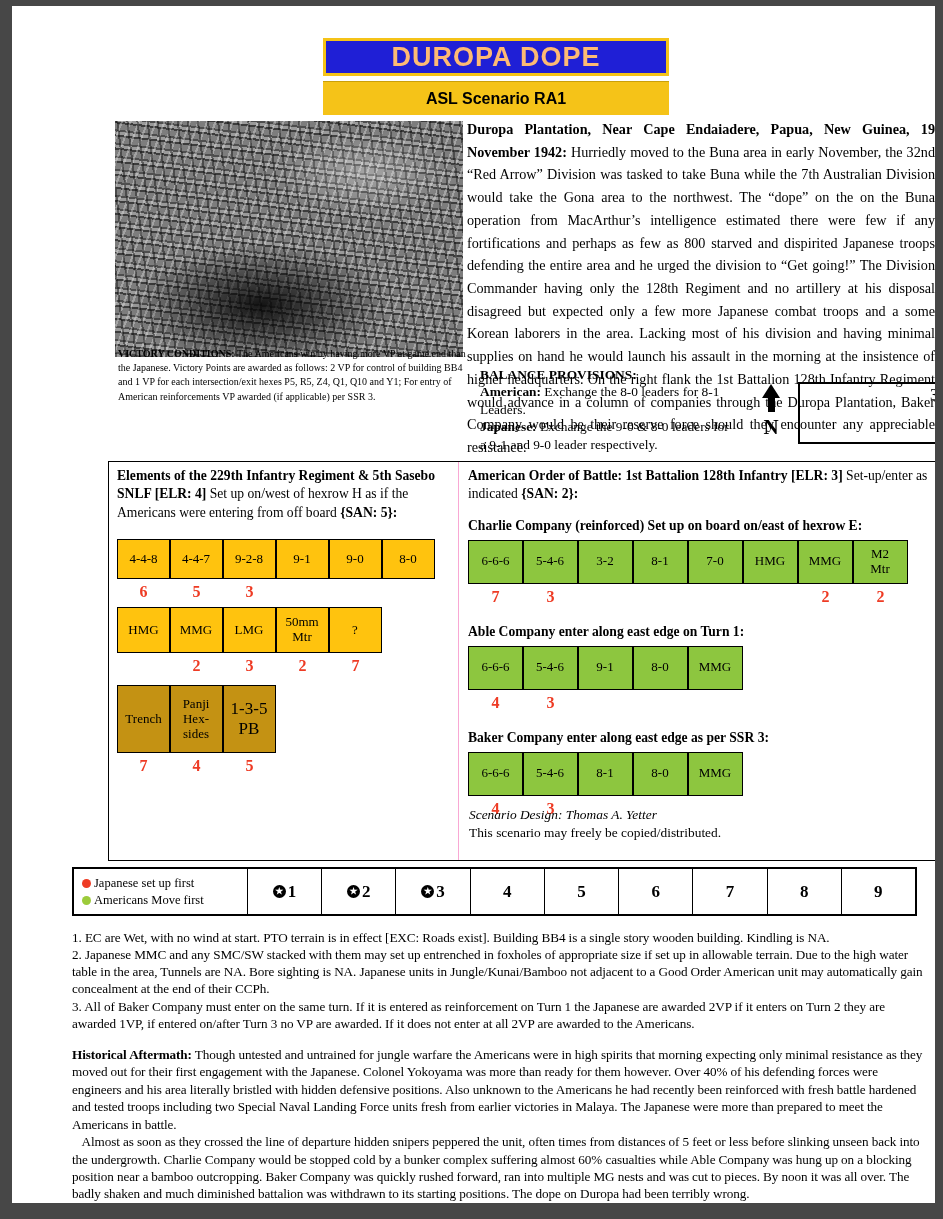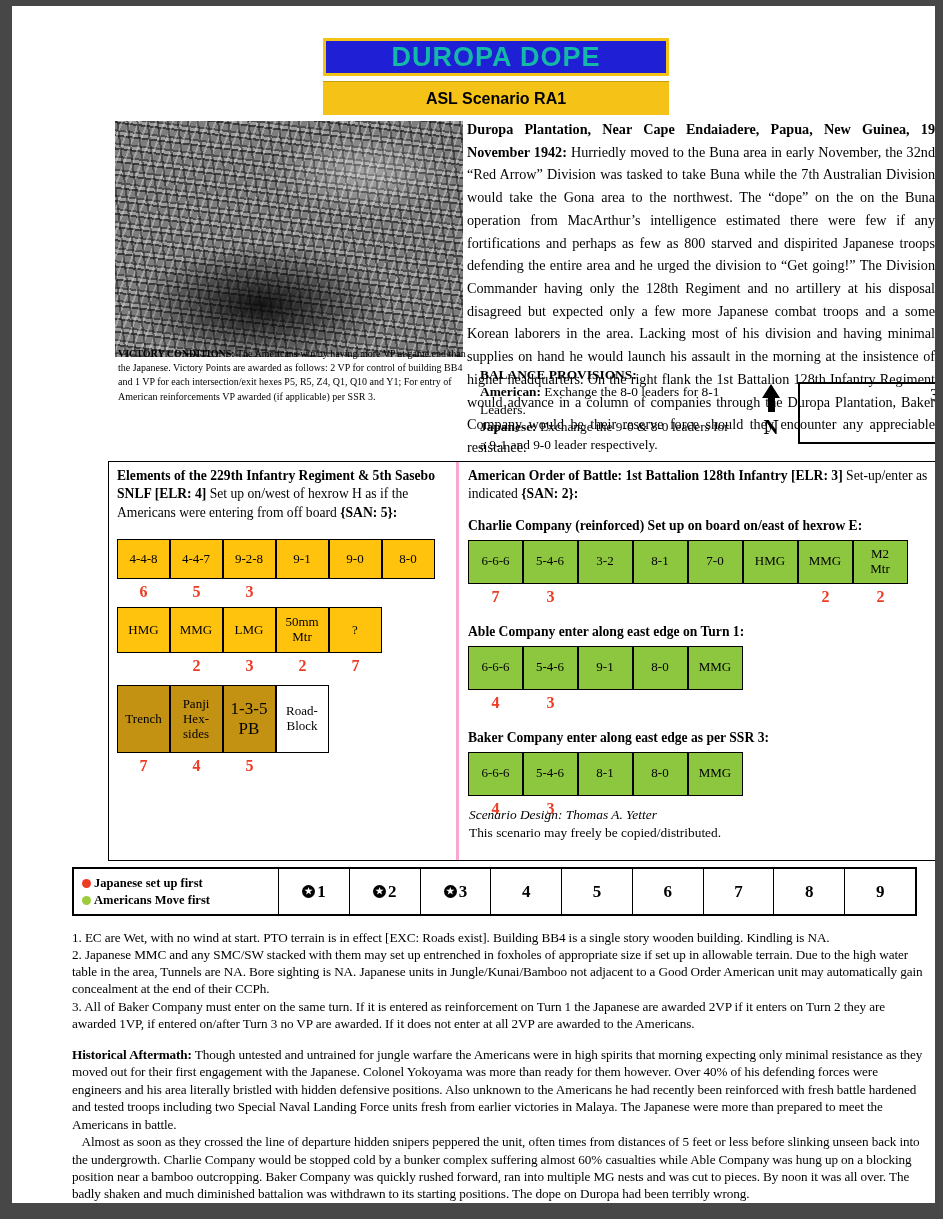--- a/index.html
+++ b/index.html
@@ -8,21 +8,21 @@
     background:#ffffff; box-sizing:border-box;
     border-top:6px solid #474747; border-left:12px solid #474747;
     border-right:8px solid #474747; border-bottom:16px solid #474747;
     font-family:"Liberation Serif", serif; color:#000; overflow:hidden;
   }
   
   .banner-blue{
     position:absolute; left:311px; top:32px; width:340px; height:32px;
     background:#1f1fd6; border:3px solid #f5c318;
     display:flex; align-items:center; justify-content:center;
-    color:#14b8a6; font-family:"Liberation Sans", sans-serif;
+    color:#fdba74; font-family:"Liberation Sans", sans-serif;
     font-weight:bold; font-size:27px; letter-spacing:1px;
   }
   .banner-gold{
     position:absolute; left:311px; top:75px; width:346px; height:33px;
     background:#f5c318; border-top:1px solid #caa00a;
     display:flex; align-items:center; justify-content:center;
     color:#000; font-family:"Liberation Sans", sans-serif;
     font-weight:bold; font-size:16px;
   }
   
@@ -59,21 +59,21 @@
   .board-box{
     position:absolute; left:786px; top:376px; width:156px; height:62px;
     border:2px solid #000; box-sizing:border-box;
   }
   .board-box .num{position:absolute; right:6px; top:2px; font-size:16px;}
   
   .ob-wrap{
     position:absolute; left:96px; top:455px; width:834px; height:400px;
     border:1px solid #000; box-sizing:border-box; display:flex;
   }
-  .ob-left{width:350px; border-right:3px solid #f9a8d4; box-sizing:border-box; padding:5px 8px;}
+  .ob-left{width:350px; border-right:1px solid #f9a8d4; box-sizing:border-box; padding:5px 8px;}
   .ob-right{flex:1; box-sizing:border-box; padding:5px 9px; position:relative;}
   .ob-header{font-size:13.6px; line-height:1.35;}
   .ob-header b{font-weight:bold;}
   .company-label{font-weight:bold; font-size:13.6px; margin:14px 0 6px 0;}
   
   .counter-row{display:flex; margin-top:12px;}
   .counter-col{display:flex; flex-direction:column; align-items:center;}
   .counter{
     box-sizing:border-box; border:1px solid #000; margin-left:-1px;
     display:flex; align-items:center; justify-content:center; text-align:center;
@@ -95,23 +95,23 @@
     font-family:"Liberation Serif", serif;
   }
   .design{position:absolute; left:10px; bottom:18px; font-size:13.4px; line-height:1.35;}
   .design .it{font-style:italic;}
   
   .turn-track{
     position:absolute; left:60px; top:861px; width:845px; height:49px;
     border:2px solid #000; box-sizing:border-box; display:flex; background:#fff;
   }
   .tt-legend{
-    width:205px; border-right:1px solid #000; box-sizing:border-box;
+    width:174px; border-right:1px solid #000; box-sizing:border-box;
     display:flex; flex-direction:column; justify-content:center; padding-left:8px;
-    font-weight:bold; font-size:12.5px; line-height:1.35;
+    font-weight:normal; font-size:12.5px; line-height:1.35;
   }
   .dot{display:inline-block; width:9px; height:9px; border-radius:50%; margin-right:3px; vertical-align:-1px;}
   .dot-red{background:#ee3b24;}
   .dot-green{background:#9ccb3b;}
   .turn-cell{
     flex:1; border-right:1px solid #000; box-sizing:border-box;
     display:flex; align-items:center; justify-content:center;
     font-weight:bold; font-size:17px;
   }
   .turn-cell:last-child{border-right:none;}
@@ -235,25 +235,20 @@
             <div class="counter">Panji
 Hex-
 sides</div>
             <div class="count">4</div>
           </div>
           <div class="counter-col fort big">
             <div class="counter">1-3-5
 PB</div>
             <div class="count">5</div>
           </div>
-          <div class="counter-col white">
-            <div class="counter">Road-
-Block</div>
-            <div class="count"></div>
-          </div>
         </div>
     </div>
 
     <div class="ob-right">
       <div class="ob-header">
         <b>American Order of Battle: 1st Battalion 128th Infantry [ELR: 3]</b><span> Set-up/enter as indicated </span><b>{SAN: 2}:</b>
       </div>
       <div class="company-label">Charlie Company (reinforced)  Set up on board on/east of hexrow E:</div>
       <div class="counter-row row-us" style="margin-top:4px">
           <div class="counter-col us">

